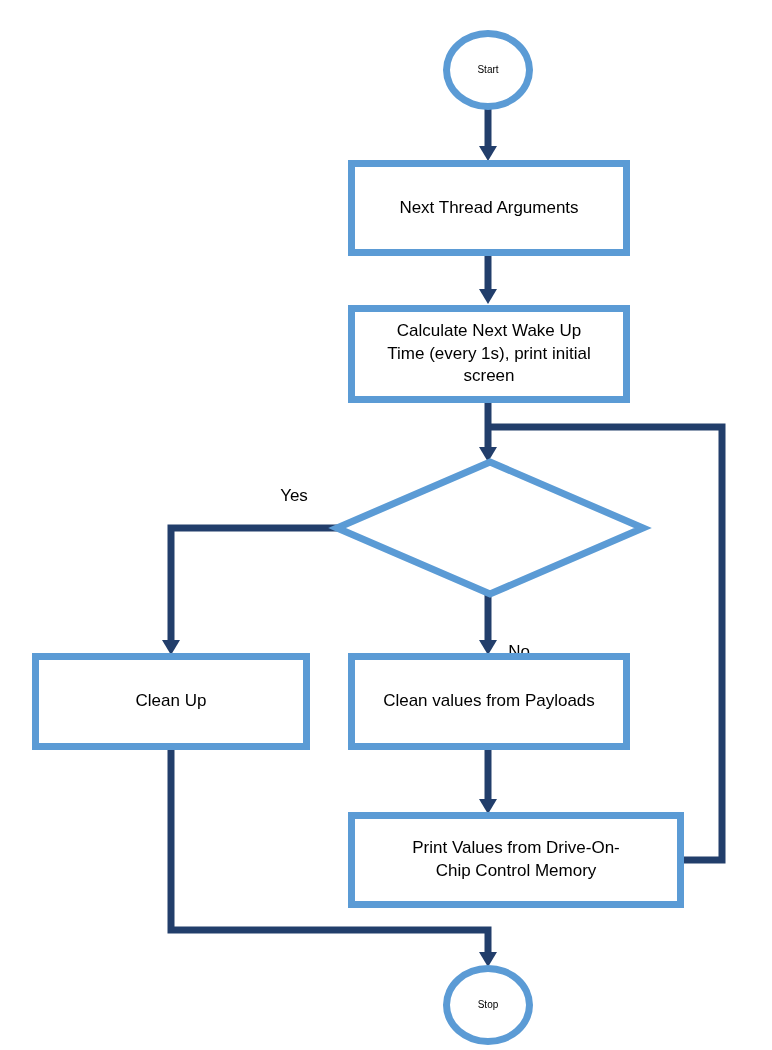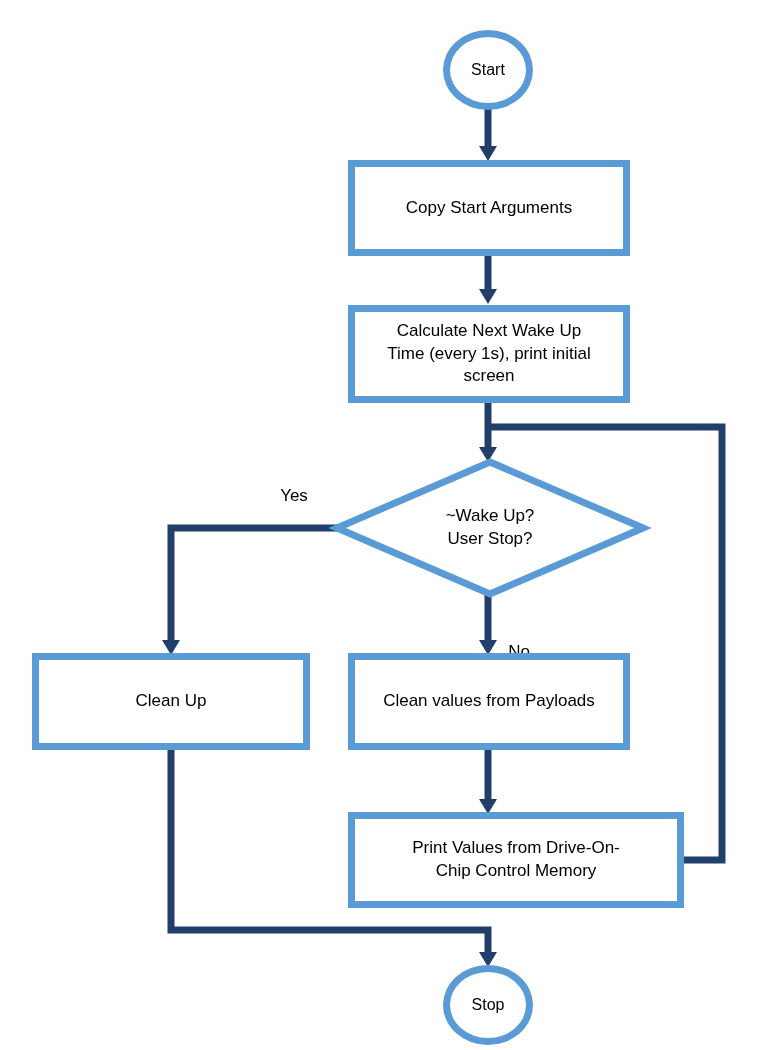--- a/index.html
+++ b/index.html
@@ -45,21 +45,21 @@
     align-items: center;
     justify-content: center;
     text-align: center;
     color: var(--text, #000000);
     font-size: 17px;
     line-height: 1.35;
     white-space: pre-line;
   }
   .ellipse {
     border-radius: 50%;
-    font-size: 16px;
+    font-size: 10px;
   }
   .float-label {
     position: absolute;
     background: transparent;
     border: none;
     display: flex;
     align-items: center;
     justify-content: center;
     text-align: center;
     color: var(--text, #000000);
@@ -96,28 +96,26 @@
     <polygon class="arrowhead" points="479,799 497,799 488,814"></polygon>
 
     <path class="connector" d="M171 748 V930 H488 V952"></path>
     <polygon class="arrowhead" points="479,952 497,952 488,967"></polygon>
 
     <polygon class="diamond" points="490,462 643,528 490,594 337,528"></polygon>
   </svg>
 
   <div class="node ellipse" style="left:443px; top:30px; width:90px; height:80px;">Start</div>
 
-  <div class="node" style="left:348px; top:160px; width:282px; height:96px;">Copy Start Arguments</div>
+  <div class="node" style="left:348px; top:160px; width:282px; height:96px;">Next Thread Arguments</div>
 
   <div class="node" style="left:348px; top:305px; width:282px; height:98px;text-align:center;">Calculate Next Wake Up
 Time (every 1s), print initial
 screen</div>
 
-  <div class="float-label" style="left:390px; top:492px; width:200px; height:72px;">~Wake Up?
-User Stop?</div>
 
   <div class="float-label" style="left:272px; top:484px; width:44px; height:24px;">Yes</div>
 
   <div class="float-label" style="left:501px; top:640px; width:36px; height:24px;">No</div>
 
   <div class="node" style="left:32px; top:653px; width:278px; height:97px;">Clean Up</div>
 
   <div class="node" style="left:348px; top:653px; width:282px; height:97px;">Clean values from Payloads</div>
 
   <div class="node" style="left:348px; top:812px; width:336px; height:96px;">Print Values from Drive-On-

